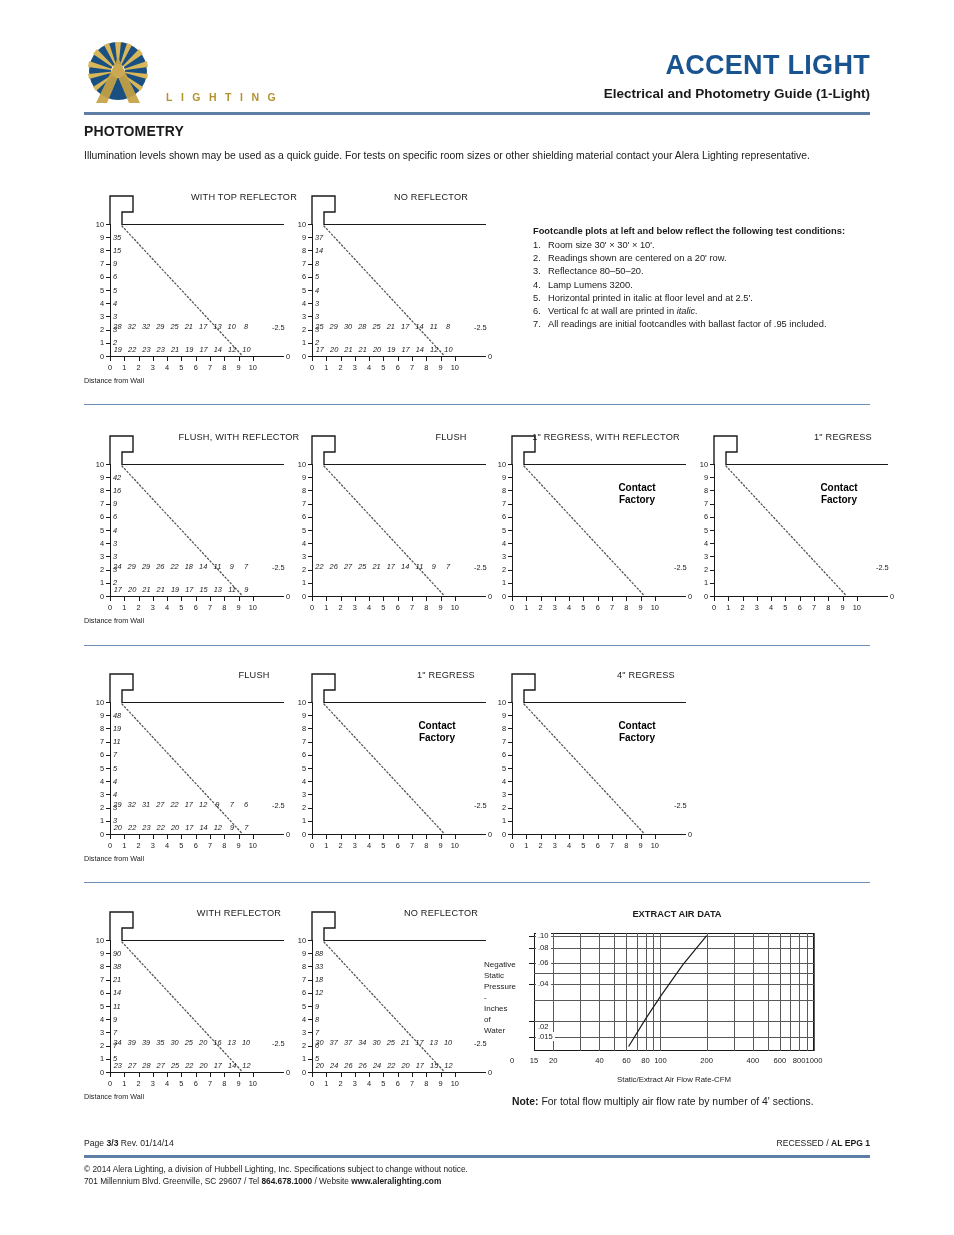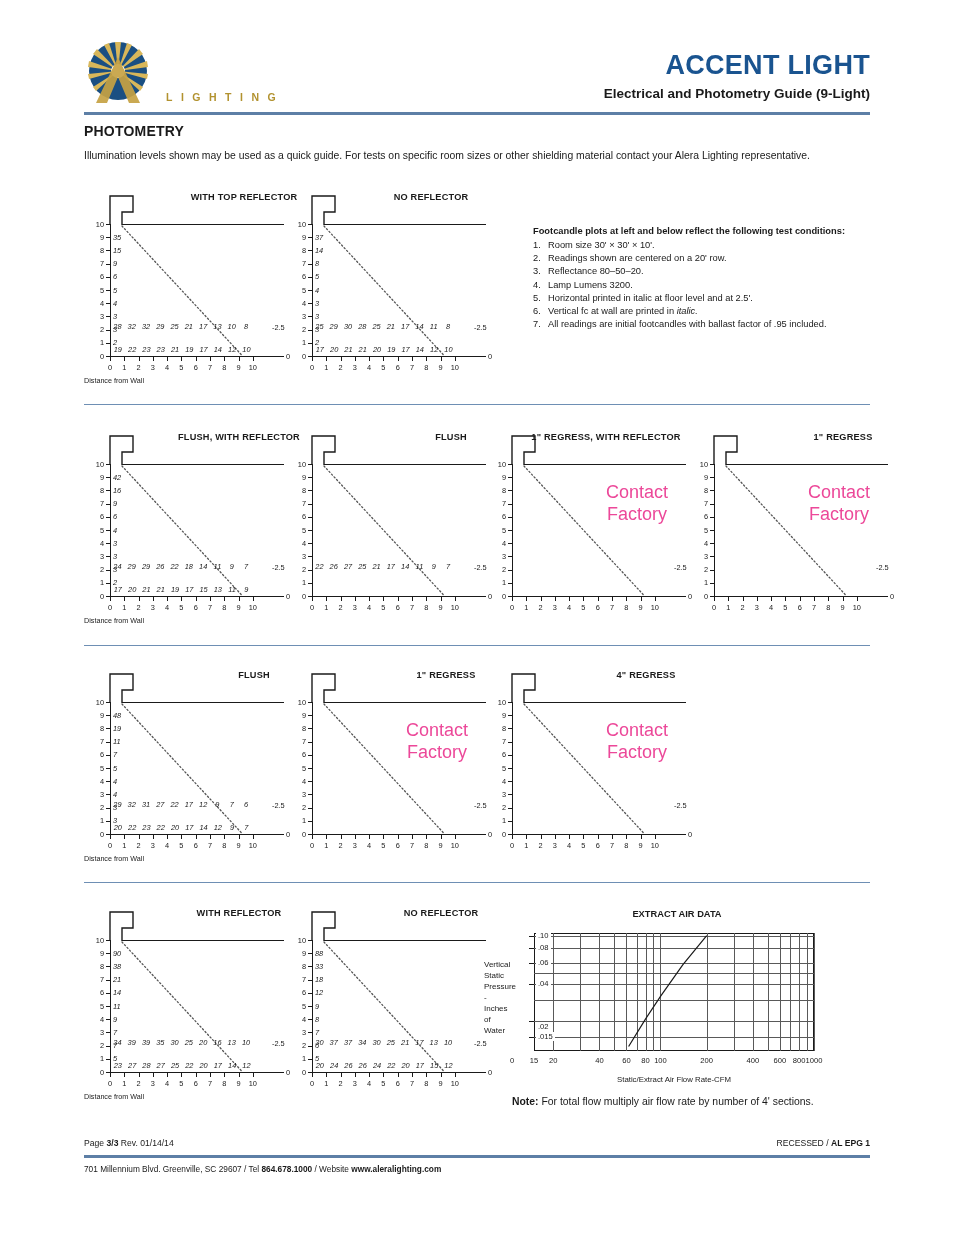--- a/index.html
+++ b/index.html
@@ -49,32 +49,32 @@
     position: absolute; left: 84px; top: 150px;
     font-size: 10.4px; color: #1a1a1a; width: 800px;
   }
 
   
   .sep { position: absolute; left: 84px; width: 786px; height: 1px; background: #6e8fb4; }
 
   
   .chart { position: absolute; }
   .chart-title {
-    position: absolute; font-size: 9.2px; font-weight: bold;
+    position: absolute; font-size: 9.2px; font-weight: normal;
     letter-spacing: 0.2px; white-space: nowrap; text-align: center;
   }
   .axis-line { position: absolute; background: #1a1a1a; }
   .tick { position: absolute; background: #1a1a1a; }
   .ytl { position: absolute; font-size: 7.4px; text-align: right; white-space: nowrap; }
   .xtl { position: absolute; font-size: 7.4px; text-align: center; white-space: nowrap; }
   .wallval { position: absolute; font-size: 7.4px; font-style: italic; white-space: nowrap; }
   .rowval { position: absolute; font-size: 7.4px; font-style: italic; text-align: center; white-space: nowrap; }
   .cf-text {
-    position: absolute; font-size: 18px; color: #ec4899; text-align: center;
-    line-height: 1.22; white-space: pre-line;
+    position: absolute; font-size: 10px; color: #000000; text-align: center;
+    line-height: 1.22; white-space: pre-line; font-weight: bold;
   }
   .dfw { position: absolute; font-size: 7.2px; white-space: nowrap; }
   .lbl25 { position: absolute; font-size: 7.4px; white-space: nowrap; }
   .lbl0r { position: absolute; font-size: 7.4px; white-space: nowrap; }
 
   
   .fixture { position: absolute; }
 
   
   .cond { position: absolute; left: 533px; top: 226px; width: 345px; }
@@ -156,21 +156,21 @@
           <path d="M34 30 L63 38 L64 33 Z"></path>
           <path d="M34 30 L12 50 L9 46 Z"></path>
           <path d="M34 30 L56 50 L59 46 Z"></path>
         </g>
         <circle cx="34" cy="30" r="7" fill="#ffffff"></circle>
         <path d="M34 16 L56 62 L45 62 L34 36 L23 62 L12 62 Z" fill="#c6a243" opacity="0.92"></path>
       </svg>
       <div class="logo-sub">LIGHTING</div>
     </div>
     <div class="hdr-title">ACCENT LIGHT</div>
-    <div class="hdr-sub">Electrical and Photometry Guide (9-Light)</div>
+    <div class="hdr-sub">Electrical and Photometry Guide (1-Light)</div>
     <div class="rule-blue" style="top:112px;"></div>
   </div>
 
   <div class="sect-title">PHOTOMETRY</div>
   <div class="sect-desc">Illumination levels shown may be used as a quick guide. For tests on specific room sizes or other shielding material contact your Alera Lighting representative.</div>
 
   <div class="cond">
     <div class="cond-head">Footcandle plots at left and below reflect the following test conditions:</div>
     <div id="cond-list">
         <div class="cond-row">
@@ -1041,21 +1041,21 @@
         <div class="rowval" style="left: 111.571px; top: 153px; width: 16px;">20</div>
         <div class="rowval" style="left: 125.857px; top: 153px; width: 16px;">17</div>
         <div class="rowval" style="left: 140.143px; top: 153px; width: 16px;">15</div>
         <div class="rowval" style="left: 154.429px; top: 153px; width: 16px;">12</div>
       </div>
     </div>
 
   <div class="air-wrap">
     <div class="air-title">EXTRACT AIR DATA</div>
     <div class="air-ylabel" id="air-ylabel">
-        <div>Vertical</div>
+        <div>Negative</div>
         <div>Static</div>
         <div>Pressure</div>
         <div>-</div>
         <div>Inches</div>
         <div>of</div>
         <div>Water</div>
       </div>
     <div class="air-plot" id="air-plot">
       <div class="air-border"></div>
     <div class="gl-v" style="left: 19.1802px;"></div>
@@ -1120,19 +1120,20 @@
 
   <div class="foot-left">
     <span>Page </span><b>3/3</b><span> Rev. 01/14/14</span>
   </div>
   <div class="foot-right">
     <span>RECESSED / </span><b>AL EPG 1</b>
   </div>
   <div class="rule-blue" style="top:1155px;"></div>
 
   <div class="legal">
+    <div>© 2014 Alera Lighting, a division of Hubbell Lighting, Inc. Specifications subject to change without notice.</div>
     <div>
       <span>701 Millennium Blvd. Greenville, SC 29607 / Tel </span><b>864.678.1000</b><span> / Website </span><b>www.aleralighting.com</b>
     </div>
   </div>
 
 
 </div>
 
 </body></html>

